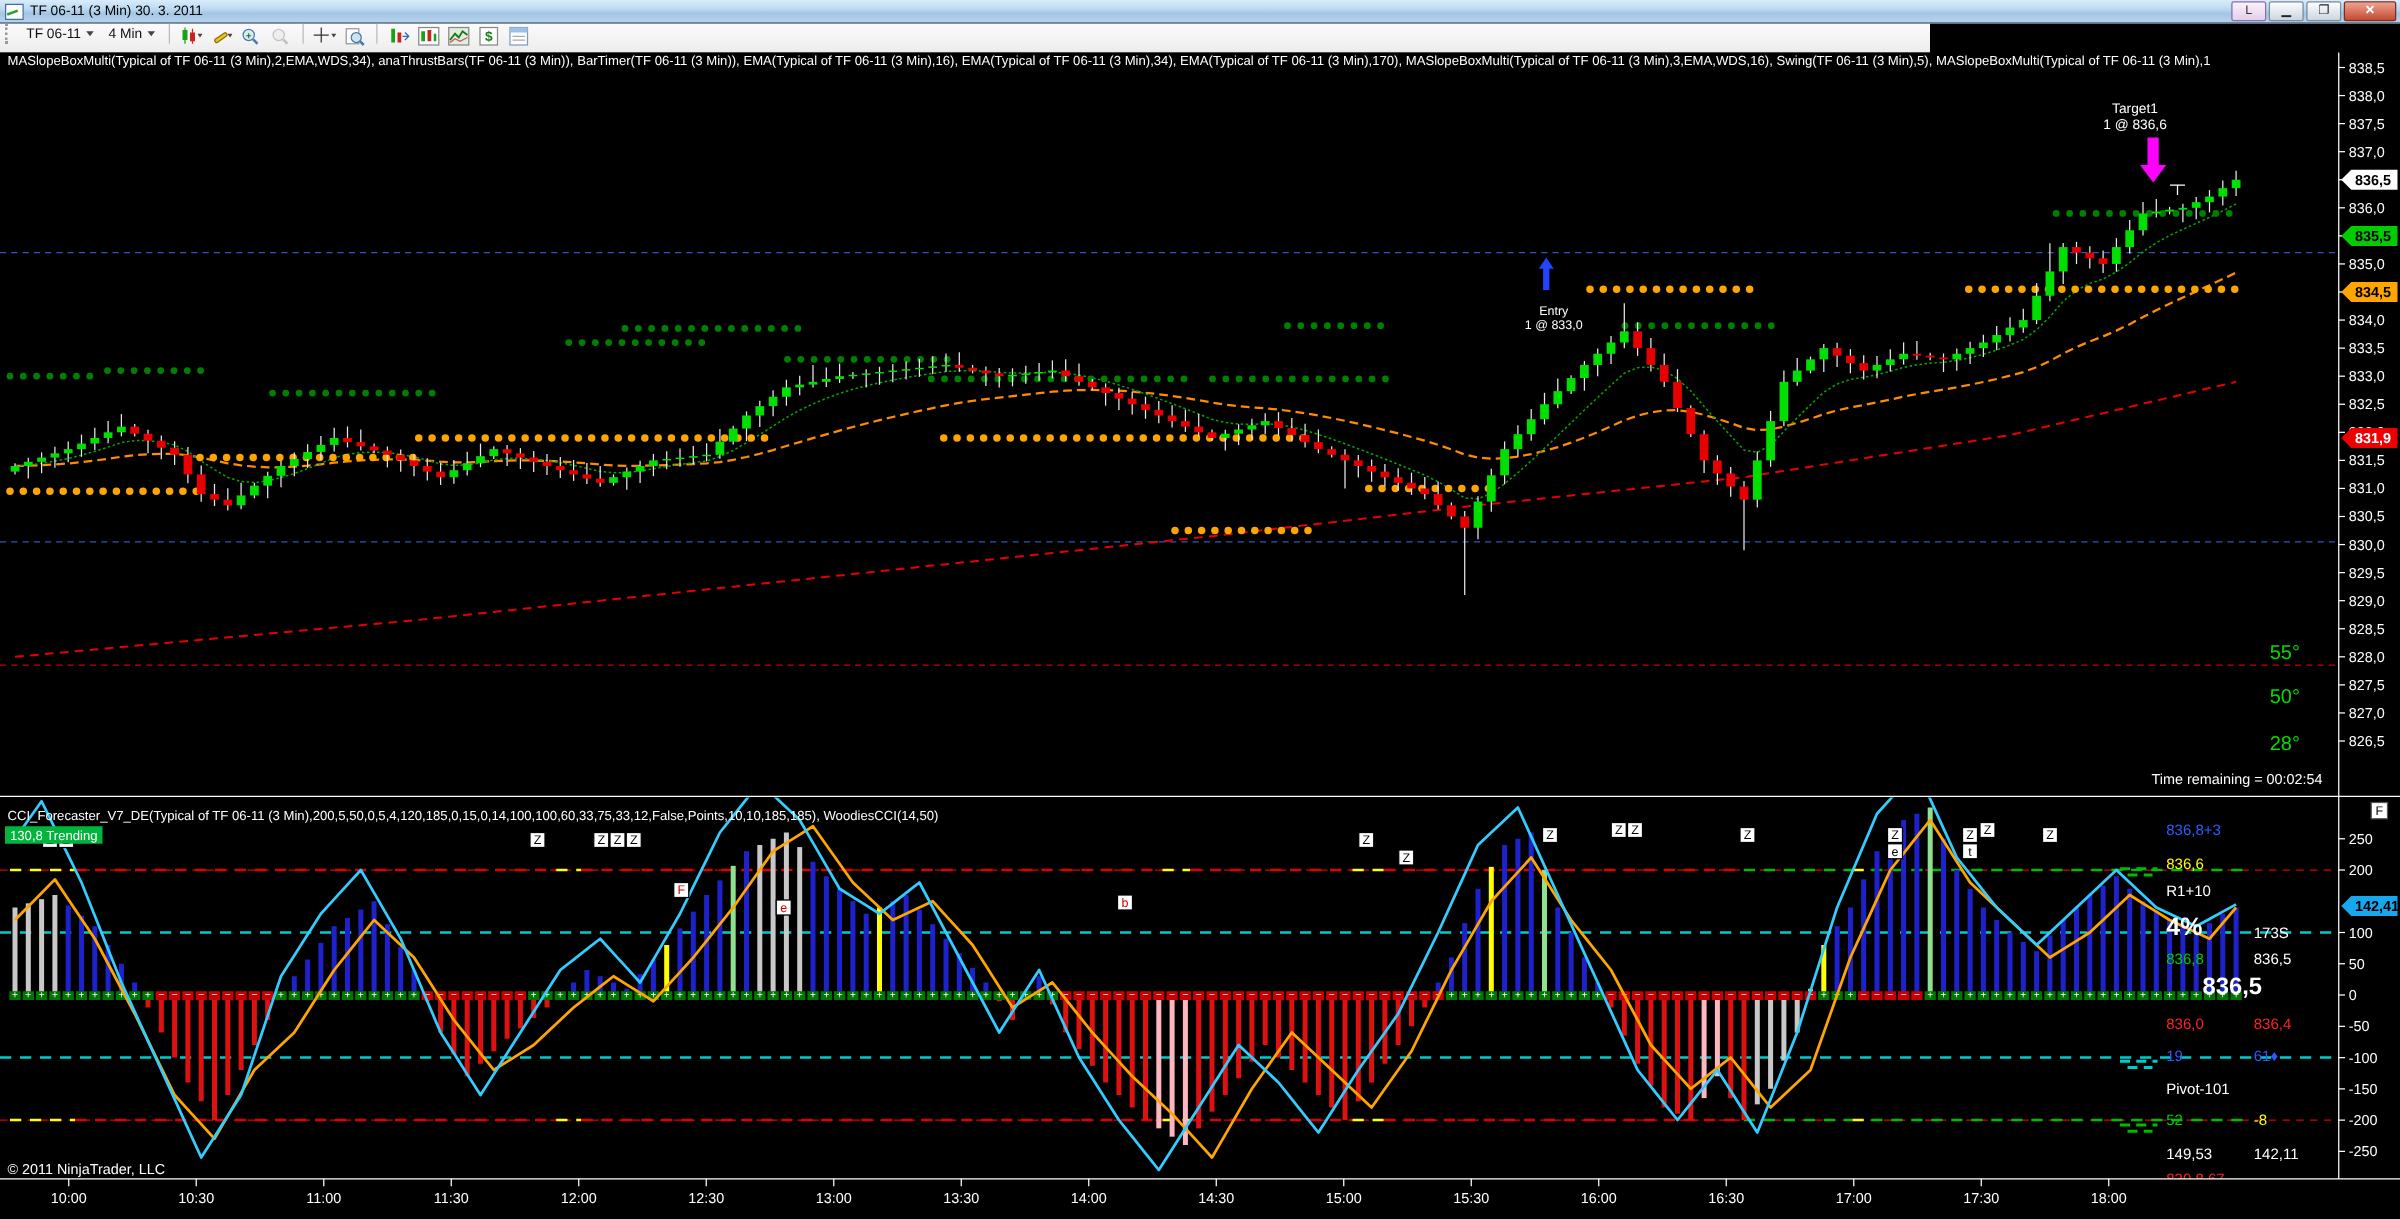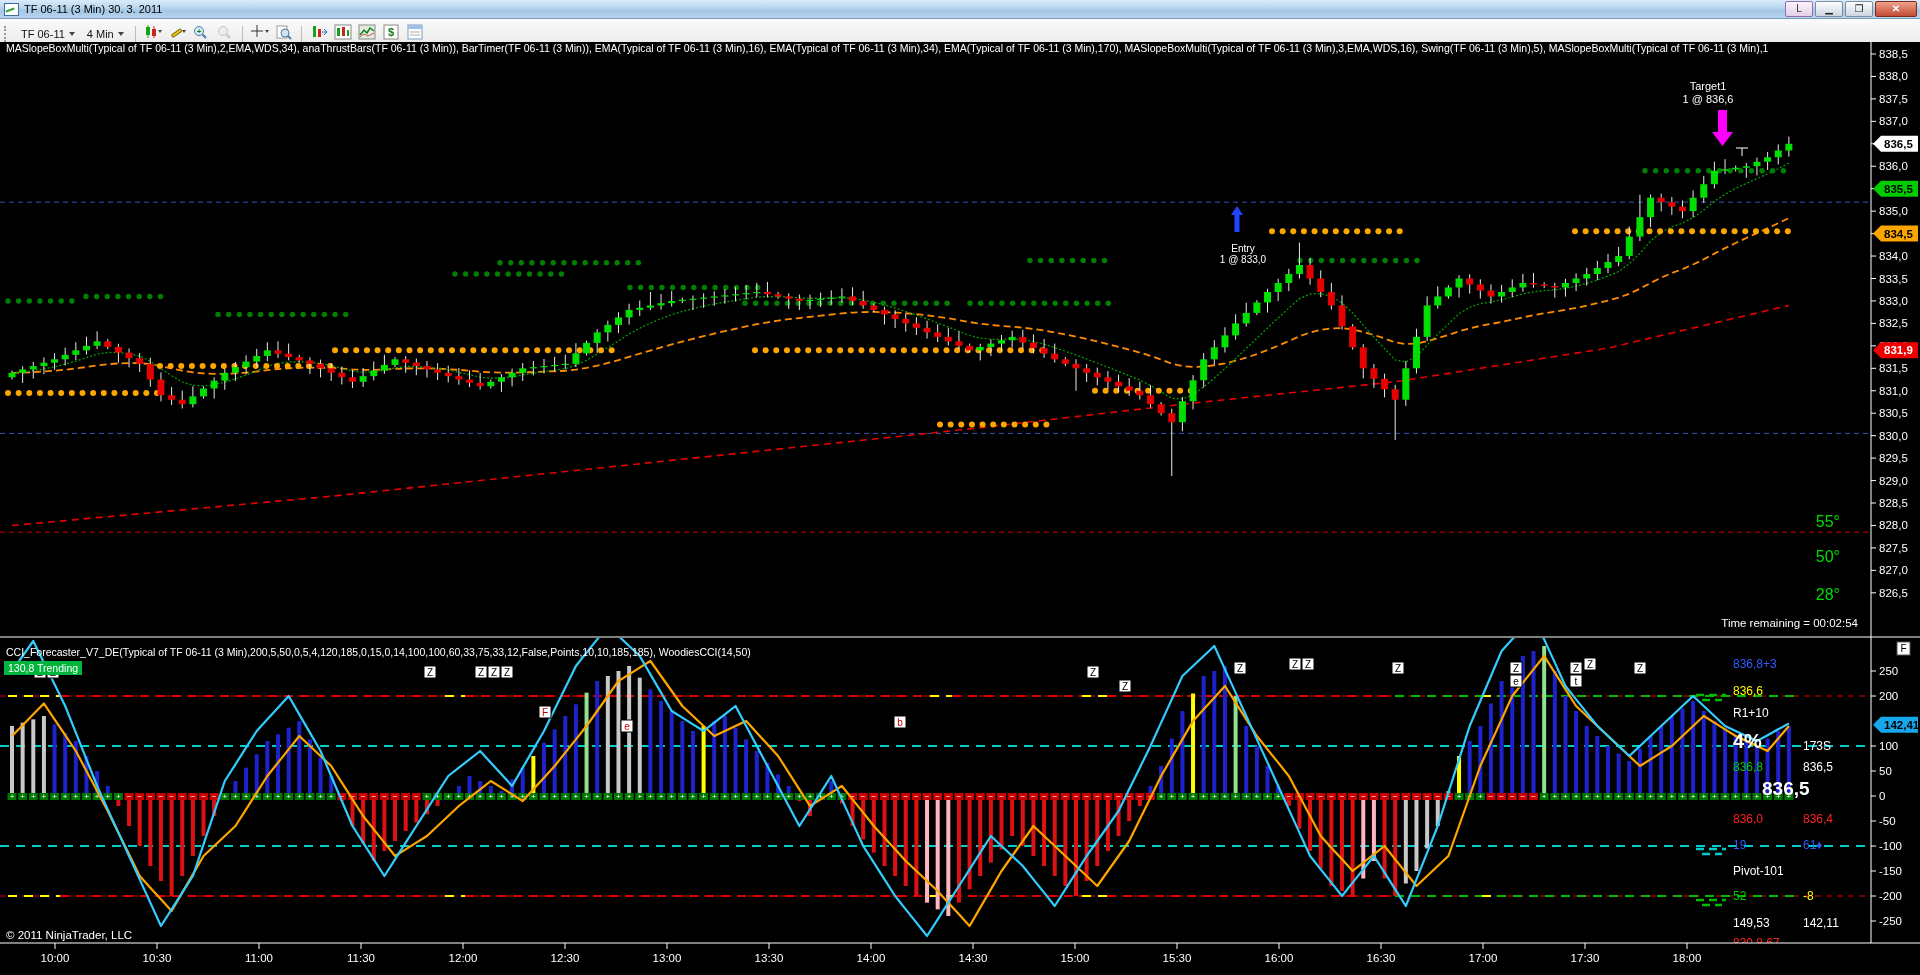--- a/index.html
+++ b/index.html
@@ -9,22 +9,22 @@
     border-bottom:1px solid #7a9cbc;display:flex;align-items:center;}
   .titlebar .appicon{width:13px;height:11px;margin:0 5px 0 4px;background:#fff;border:1px solid #3a6ea5;position:relative;}
   .titlebar .appicon::after{content:"";position:absolute;left:1px;top:5px;width:9px;height:3px;
     border-top:2px solid #2e9e2e;transform:rotate(-20deg);}
   .title-text{font-size:11px;color:#000;}
   .winbtns{position:absolute;right:3px;top:1px;display:flex;gap:2px;}
   .winbtn{height:14px;font-size:10px;line-height:13px;text-align:center;border-radius:2px;cursor:pointer;}
   .btn-link{width:26px;background:linear-gradient(#fbf3fb,#e3cfe8);border:1px solid #8f6fae;color:#333;}
   .btn-min,.btn-max{width:26px;background:linear-gradient(#fdfdfd,#ccd6e0);border:1px solid #7d8da0;color:#222;}
   .btn-close{width:40px;background:linear-gradient(#f0a28e,#c24b34);border:1px solid #7e2a1c;color:#fff;font-weight:bold;}
-  .toolbar{position:absolute;left:0;top:19px;width:1920px;height:23px;background:linear-gradient(#fbfbfb,#ececec);
-    border-bottom:1px solid #b5b5b5;display:flex;align-items:flex-end;font-size:11px;color:#111;}
+  .toolbar{position:absolute;left:0;top:19px;width:1544px;height:23px;background:linear-gradient(#fbfbfb,#ececec);
+    border-bottom:1px solid #b5b5b5;display:flex;align-items:flex-start;font-size:11px;color:#111;}
   .tb-grip{width:5px;height:16px;margin:0 4px;border-left:2px dotted #9a9a9a;}
   .tb-combo{display:flex;align-items:center;gap:4px;padding:2px 6px;cursor:pointer;}
   .caret{width:0;height:0;border-left:3px solid transparent;border-right:3px solid transparent;border-top:4px solid #444;}
   .tb-sep{width:1px;height:16px;background:#bbb;margin:0 5px;}
   .tb-btn{width:24px;height:20px;display:flex;align-items:center;justify-content:center;cursor:pointer;border-radius:2px;}
   svg text{font-family:"Liberation Sans",sans-serif;}
   #chart{position:absolute;left:0;top:0;}
 </style>
 </head>
 <body>

